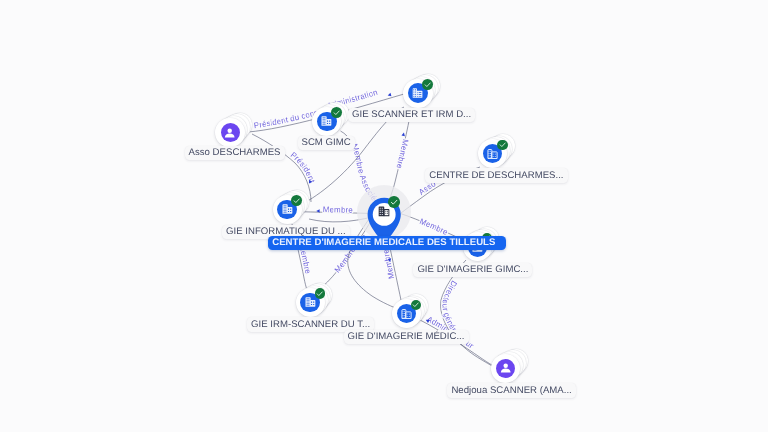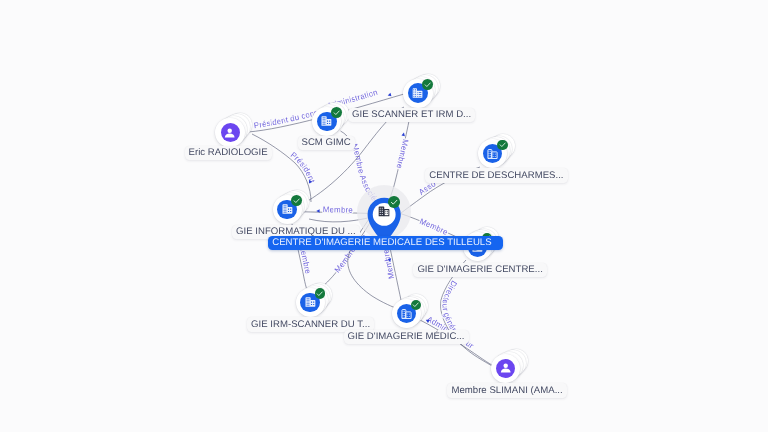--- a/index.html
+++ b/index.html
@@ -119,21 +119,21 @@
         <div class="stack" style="left: 228px; top: 112.9px; width: 24px; height: 24px;"></div>
         <div class="stack" style="left: 223.7px; top: 114.4px; width: 26px; height: 26px;"></div>
         <div class="stack" style="left: 219.5px; top: 116px; width: 27.8px; height: 27.8px;"></div>
         <div class="disc" style="left: 215.4px; top: 117.9px; width: 29.2px; height: 29.2px;"></div>
         <div class="glyph" style="left: 220.5px; top: 123px; width: 19px; height: 19px; background: rgb(107, 70, 240);">
           <span style="width:13.4px;height:13.4px;display:block;line-height:0;"><svg width="13.4" height="13.4" viewBox="0 0 24 24" fill="#fff">
               <circle cx="12" cy="8.5" r="4.0"></circle>
               <path d="M3.3 20.5c0-4.4 3.9-6.9 8.7-6.9s8.7 2.5 8.7 6.9H3.3z"></path>
             </svg></span>
         </div>
-        <div class="nlabel" style="left: 184.5px; top: 145.8px;">Eric RADIOLOGIE</div>
+        <div class="nlabel" style="left: 184.5px; top: 145.8px;">Asso DESCHARMES</div>
       </div>
       <div class="node">
         <div class="stack" style="left: 324.7px; top: 101.9px; width: 24px; height: 24px;"></div>
         <div class="stack" style="left: 320.4px; top: 103.4px; width: 26px; height: 26px;"></div>
         <div class="stack" style="left: 316.2px; top: 105px; width: 27.8px; height: 27.8px;"></div>
         <div class="disc" style="left: 312.1px; top: 106.9px; width: 29.2px; height: 29.2px;"></div>
         <div class="glyph" style="left: 316.8px; top: 111.6px; width: 19.8px; height: 19.8px; background: rgb(26, 98, 232);">
           <span style="width:11px;height:10px;display:block;line-height:0;"><svg width="11" height="10" viewBox="0 0 22 20">
               <path d="M1.0 19.3V1.9c0-.7.56-1.25 1.25-1.25h7.8c.7 0 1.25.56 1.25 1.25v17.4H1.0z" fill="#eaf1fe"></path>
               <rect x="10.3" y="6.2" width="10.4" height="13.1" rx="1.2" fill="#eaf1fe"></rect>
@@ -231,21 +231,21 @@
                 <rect x="12.0" y="14.0" width="2.2" height="2.2" rx=".4"></rect>
                 <rect x="16.3" y="14.0" width="2.2" height="2.2" rx=".4"></rect>
               </g>
             </svg></span>
         </div>
         <div class="badge" style="left: 291.4px; top: 195.3px; width: 10.8px; height: 10.8px; background: rgb(20, 121, 60);">
           <svg width="9.4" height="9.4" viewBox="0 0 24 24" fill="none">
             <path d="M5.6 12.4l4.2 4.3 8.6-9.1" stroke="#f0fdf4" stroke-width="2.1" stroke-linecap="round" stroke-linejoin="round"></path>
           </svg>
         </div>
-        <div class="nlabel" style="left: 232px; top: 224.7px; text-align: center;">GIE INFORMATIQUE DU ...</div>
+        <div class="nlabel" style="left: 222px; top: 224.7px; text-align: center;">GIE INFORMATIQUE DU ...</div>
       </div>
       <div class="node selnode">
         <div class="halo" style="left: 357px; top: 184.7px; width: 54px; height: 54px; opacity: 0.75;"></div>
         <div style="position: absolute; left: 366.8px; top: 196.6px; width: 34.4px; height: 48px;"><svg width="34.4" height="48" viewBox="0 0 35 50">
             <path d="M17.5 0.7C7.9 0.7 0.2 8.5 0.2 18.1c0 12.1 14.3 26.6 16 28.6a1.82 1.82 0 0 0 2.6 0c1.7-2 16-16.5 16-28.6C34.8 8.5 27.1 0.7 17.5 0.7z" fill="#1a62e8"></path>
             <circle cx="17.5" cy="18.1" r="11.9" fill="#fff"></circle>
           </svg></div>
         <div class="glyph" style="left: 377.8px; top: 205.9px; width: 12.4px; height: 10.9px;">
           <svg width="12.4" height="10.9" viewBox="0 0 24 21">
             <path d="M1.3 19.6V2.1c0-.75.6-1.35 1.35-1.35h8.1c.75 0 1.35.6 1.35 1.35v17.5H1.3z" fill="#2b3040"></path>
@@ -267,21 +267,21 @@
               <rect x="14.2" y="13.1" width="1.9" height="1.9" rx=".3"></rect>
               <rect x="17.3" y="13.1" width="1.9" height="1.9" rx=".3"></rect>
             </g>
           </svg>
         </div>
         <div class="badge" style="left: 388.35px; top: 196.35px; width: 11.7px; height: 11.7px; background: rgb(20, 121, 60);">
           <svg width="10.299999999999999" height="10.299999999999999" viewBox="0 0 24 24" fill="none">
             <path d="M5.6 12.4l4.2 4.3 8.6-9.1" stroke="#f0fdf4" stroke-width="2.1" stroke-linecap="round" stroke-linejoin="round"></path>
           </svg>
         </div>
-        <div class="nlabel sel" style="left: 268.2px; top: 235.7px;">CENTRE D'IMAGERIE MEDICALE DES TILLEULS</div>
+        <div class="nlabel sel" style="left: 268.2px; top: 235.7px; font-weight: bold;">CENTRE D'IMAGERIE MEDICALE DES TILLEULS</div>
       </div>
       <div class="node">
         <div class="stack" style="left: 475.4px; top: 227.2px; width: 24px; height: 24px;"></div>
         <div class="stack" style="left: 471.1px; top: 228.7px; width: 26px; height: 26px;"></div>
         <div class="stack" style="left: 466.9px; top: 230.3px; width: 27.8px; height: 27.8px;"></div>
         <div class="disc" style="left: 462.8px; top: 232.2px; width: 29.2px; height: 29.2px;"></div>
         <div class="glyph" style="left: 467.5px; top: 236.9px; width: 19.8px; height: 19.8px; background: rgb(26, 98, 232);">
           <span style="width:11px;height:10px;display:block;line-height:0;"><svg width="11" height="10" viewBox="0 0 22 20">
               <path d="M1.0 19.3V1.9c0-.7.56-1.25 1.25-1.25h7.8c.7 0 1.25.56 1.25 1.25v17.4H1.0z" fill="#eaf1fe"></path>
               <rect x="10.3" y="6.2" width="10.4" height="13.1" rx="1.2" fill="#eaf1fe"></rect>
@@ -295,21 +295,21 @@
                 <rect x="12.0" y="14.0" width="2.2" height="2.2" rx=".4"></rect>
                 <rect x="16.3" y="14.0" width="2.2" height="2.2" rx=".4"></rect>
               </g>
             </svg></span>
         </div>
         <div class="badge" style="left: 481.6px; top: 232.7px; width: 10.8px; height: 10.8px; background: rgb(20, 121, 60);">
           <svg width="9.4" height="9.4" viewBox="0 0 24 24" fill="none">
             <path d="M5.6 12.4l4.2 4.3 8.6-9.1" stroke="#f0fdf4" stroke-width="2.1" stroke-linecap="round" stroke-linejoin="round"></path>
           </svg>
         </div>
-        <div class="nlabel" style="left: 413.4px; top: 262.9px;">GIE D'IMAGERIE CENTRE...</div>
+        <div class="nlabel" style="left: 413.4px; top: 262.9px;">GIE D'IMAGERIE GIMC...</div>
       </div>
       <div class="node">
         <div class="stack" style="left: 308.3px; top: 282.8px; width: 24px; height: 24px;"></div>
         <div class="stack" style="left: 304px; top: 284.3px; width: 26px; height: 26px;"></div>
         <div class="stack" style="left: 299.8px; top: 285.9px; width: 27.8px; height: 27.8px;"></div>
         <div class="disc" style="left: 295.7px; top: 287.8px; width: 29.2px; height: 29.2px;"></div>
         <div class="glyph" style="left: 300.4px; top: 292.5px; width: 19.8px; height: 19.8px; background: rgb(26, 98, 232);">
           <span style="width:11px;height:10px;display:block;line-height:0;"><svg width="11" height="10" viewBox="0 0 22 20">
               <path d="M1.0 19.3V1.9c0-.7.56-1.25 1.25-1.25h7.8c.7 0 1.25.56 1.25 1.25v17.4H1.0z" fill="#eaf1fe"></path>
               <rect x="10.3" y="6.2" width="10.4" height="13.1" rx="1.2" fill="#eaf1fe"></rect>
@@ -358,16 +358,16 @@
         <div class="stack" style="left: 503.8px; top: 348.5px; width: 24px; height: 24px;"></div>
         <div class="stack" style="left: 499.5px; top: 350px; width: 26px; height: 26px;"></div>
         <div class="stack" style="left: 495.3px; top: 351.6px; width: 27.8px; height: 27.8px;"></div>
         <div class="disc" style="left: 491.2px; top: 353.5px; width: 29.2px; height: 29.2px;"></div>
         <div class="glyph" style="left: 496.3px; top: 358.6px; width: 19px; height: 19px; background: rgb(107, 70, 240);">
           <span style="width:13.4px;height:13.4px;display:block;line-height:0;"><svg width="13.4" height="13.4" viewBox="0 0 24 24" fill="#fff">
               <circle cx="12" cy="8.5" r="4.0"></circle>
               <path d="M3.3 20.5c0-4.4 3.9-6.9 8.7-6.9s8.7 2.5 8.7 6.9H3.3z"></path>
             </svg></span>
         </div>
-        <div class="nlabel" style="left: 447.4px; top: 383.2px;">Membre SLIMANI (AMA...</div>
+        <div class="nlabel" style="left: 447.4px; top: 383.2px;">Nedjoua SCANNER (AMA...</div>
       </div>
     </div>
 </div>
 
 </body></html>

